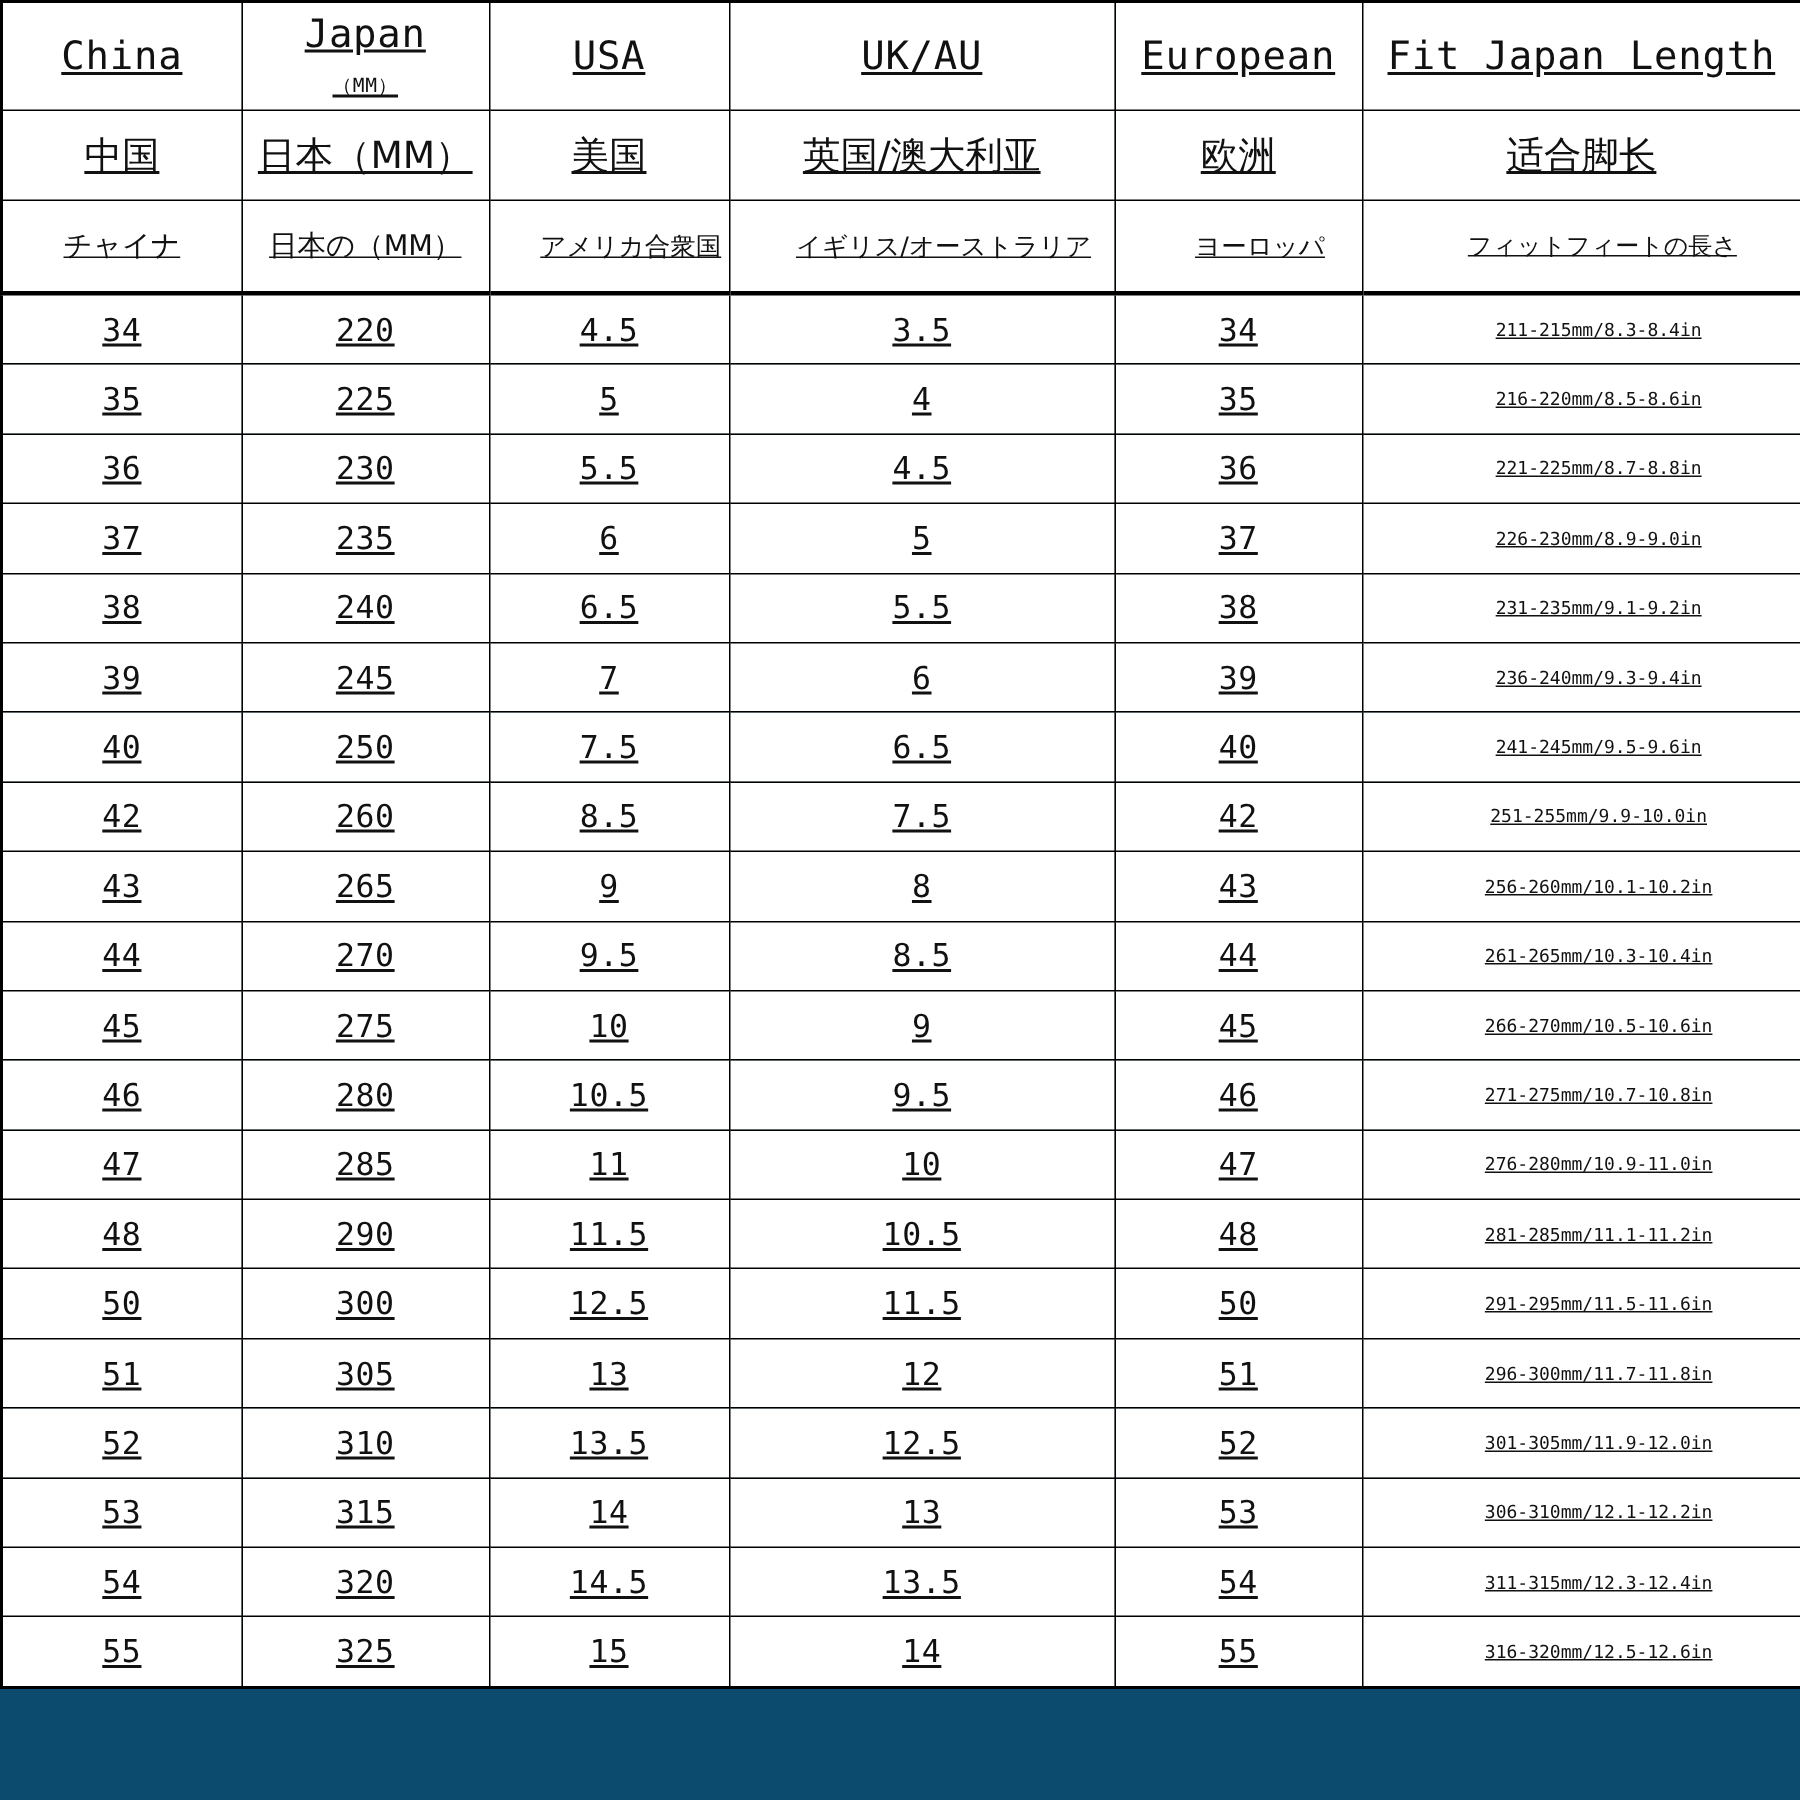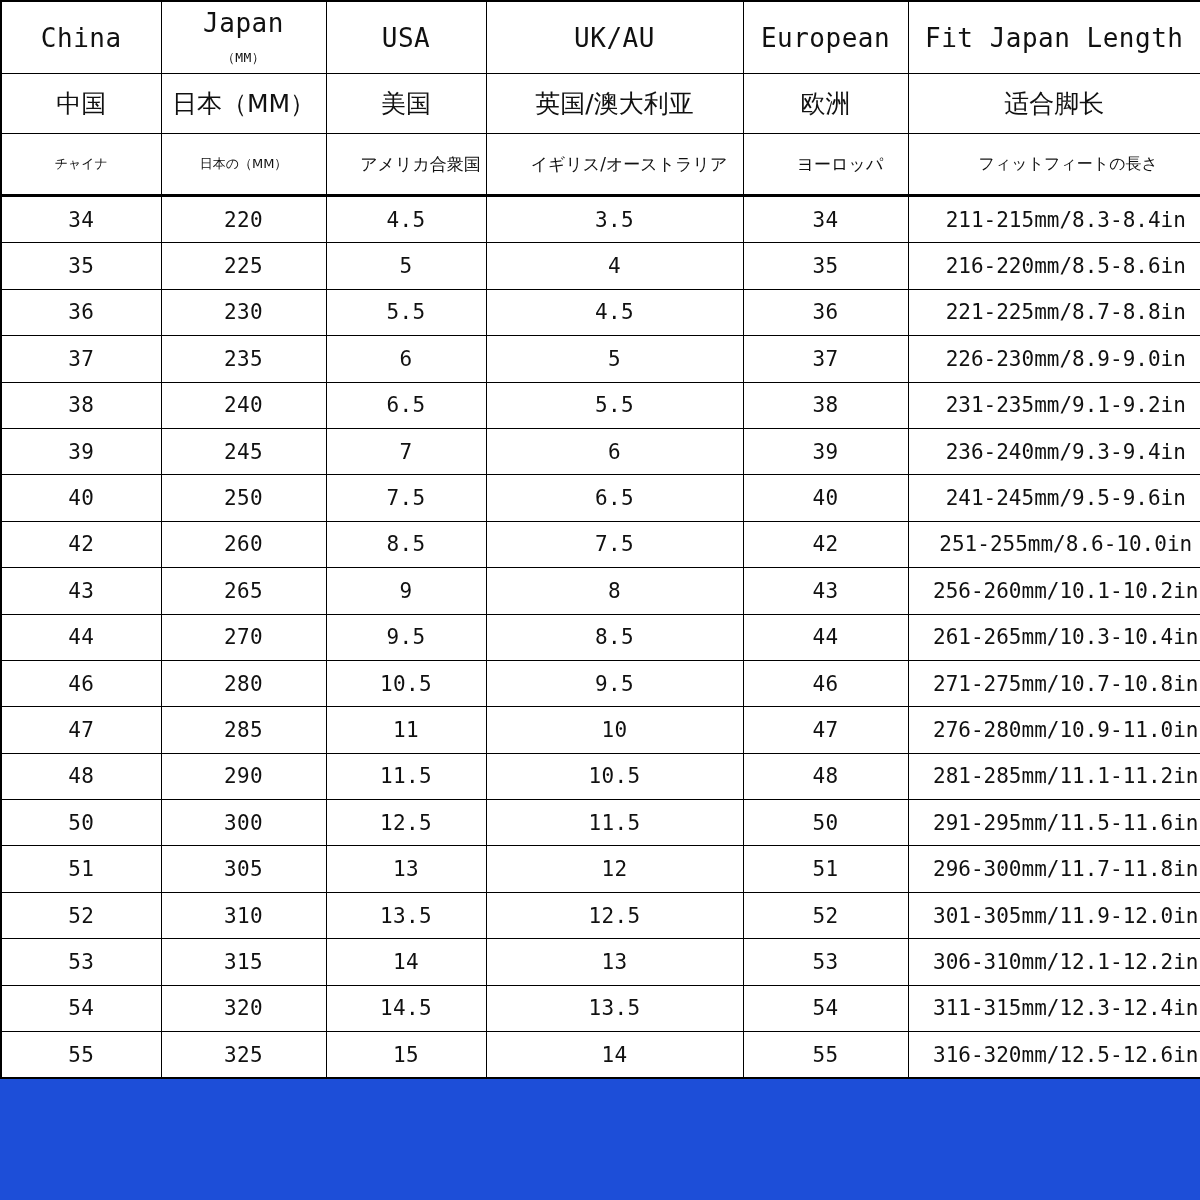--- a/index.html
+++ b/index.html
@@ -11,21 +11,22 @@
     width: 1200px;
     height: 1200px;
     font-family: "DejaVu Sans", sans-serif;
     color: #111111;
     overflow: hidden;
   }
   .sheet {
     width: 1200px;
     height: 1200px;
     box-sizing: border-box;
-    background: #1d4ed8;
+    background: #0c4a6e;
+    text-decoration: underline;
   }
   table.size-table {
     width: 1200px;
     border-collapse: collapse;
     table-layout: fixed;
   }
   table.size-table col.c-china   { width: 160px; }
   table.size-table col.c-japan   { width: 165px; }
   table.size-table col.c-usa     { width: 160px; }
   table.size-table col.c-ukau    { width: 257px; }
@@ -53,36 +54,36 @@
     font-size: 13px;
     display: inline;
   }
   .hdr-cn {
     height: 59px;
     font-size: 25px;
     font-family: "DejaVu Sans", sans-serif;
   }
   .hdr-jp {
     height: 60px;
-    font-size: 13px;
+    font-size: 19px;
     font-family: "DejaVu Sans", sans-serif;
     border-bottom: 3px solid #000 !important;
   }
   .hdr-jp.small { font-size: 17px; padding-left: 29px; }
   .hdr-jp.xsmall { font-size: 16px; padding-left: 28px; }
 
   
   table.size-table td.cell {
     height: 45.4px;
     font-size: 21px;
     font-family: "DejaVu Sans Mono", monospace;
     letter-spacing: 0.4px;
   }
   table.size-table td.cell.fit {
-    font-size: 21px;
+    font-size: 12px;
     letter-spacing: 0px;
     padding-left: 23px;
   }
   table.size-table tbody tr:last-child td {
     border-bottom: 1px solid #000000;
   }
   
   table.size-table {
     border: 2px solid #000;
   }
@@ -182,39 +183,47 @@
           <td class="cell">6.5</td>
           <td class="cell">40</td>
           <td class="cell fit">241-245mm/9.5-9.6in</td>
         </tr>
         <tr>
           <td class="cell">42</td>
           <td class="cell">260</td>
           <td class="cell">8.5</td>
           <td class="cell">7.5</td>
           <td class="cell">42</td>
-          <td class="cell fit">251-255mm/8.6-10.0in</td>
+          <td class="cell fit">251-255mm/9.9-10.0in</td>
         </tr>
         <tr>
           <td class="cell">43</td>
           <td class="cell">265</td>
           <td class="cell">9</td>
           <td class="cell">8</td>
           <td class="cell">43</td>
           <td class="cell fit">256-260mm/10.1-10.2in</td>
         </tr>
         <tr>
           <td class="cell">44</td>
           <td class="cell">270</td>
           <td class="cell">9.5</td>
           <td class="cell">8.5</td>
           <td class="cell">44</td>
           <td class="cell fit">261-265mm/10.3-10.4in</td>
         </tr>
         <tr>
+          <td class="cell">45</td>
+          <td class="cell">275</td>
+          <td class="cell">10</td>
+          <td class="cell">9</td>
+          <td class="cell">45</td>
+          <td class="cell fit">266-270mm/10.5-10.6in</td>
+        </tr>
+        <tr>
           <td class="cell">46</td>
           <td class="cell">280</td>
           <td class="cell">10.5</td>
           <td class="cell">9.5</td>
           <td class="cell">46</td>
           <td class="cell fit">271-275mm/10.7-10.8in</td>
         </tr>
         <tr>
           <td class="cell">47</td>
           <td class="cell">285</td>

